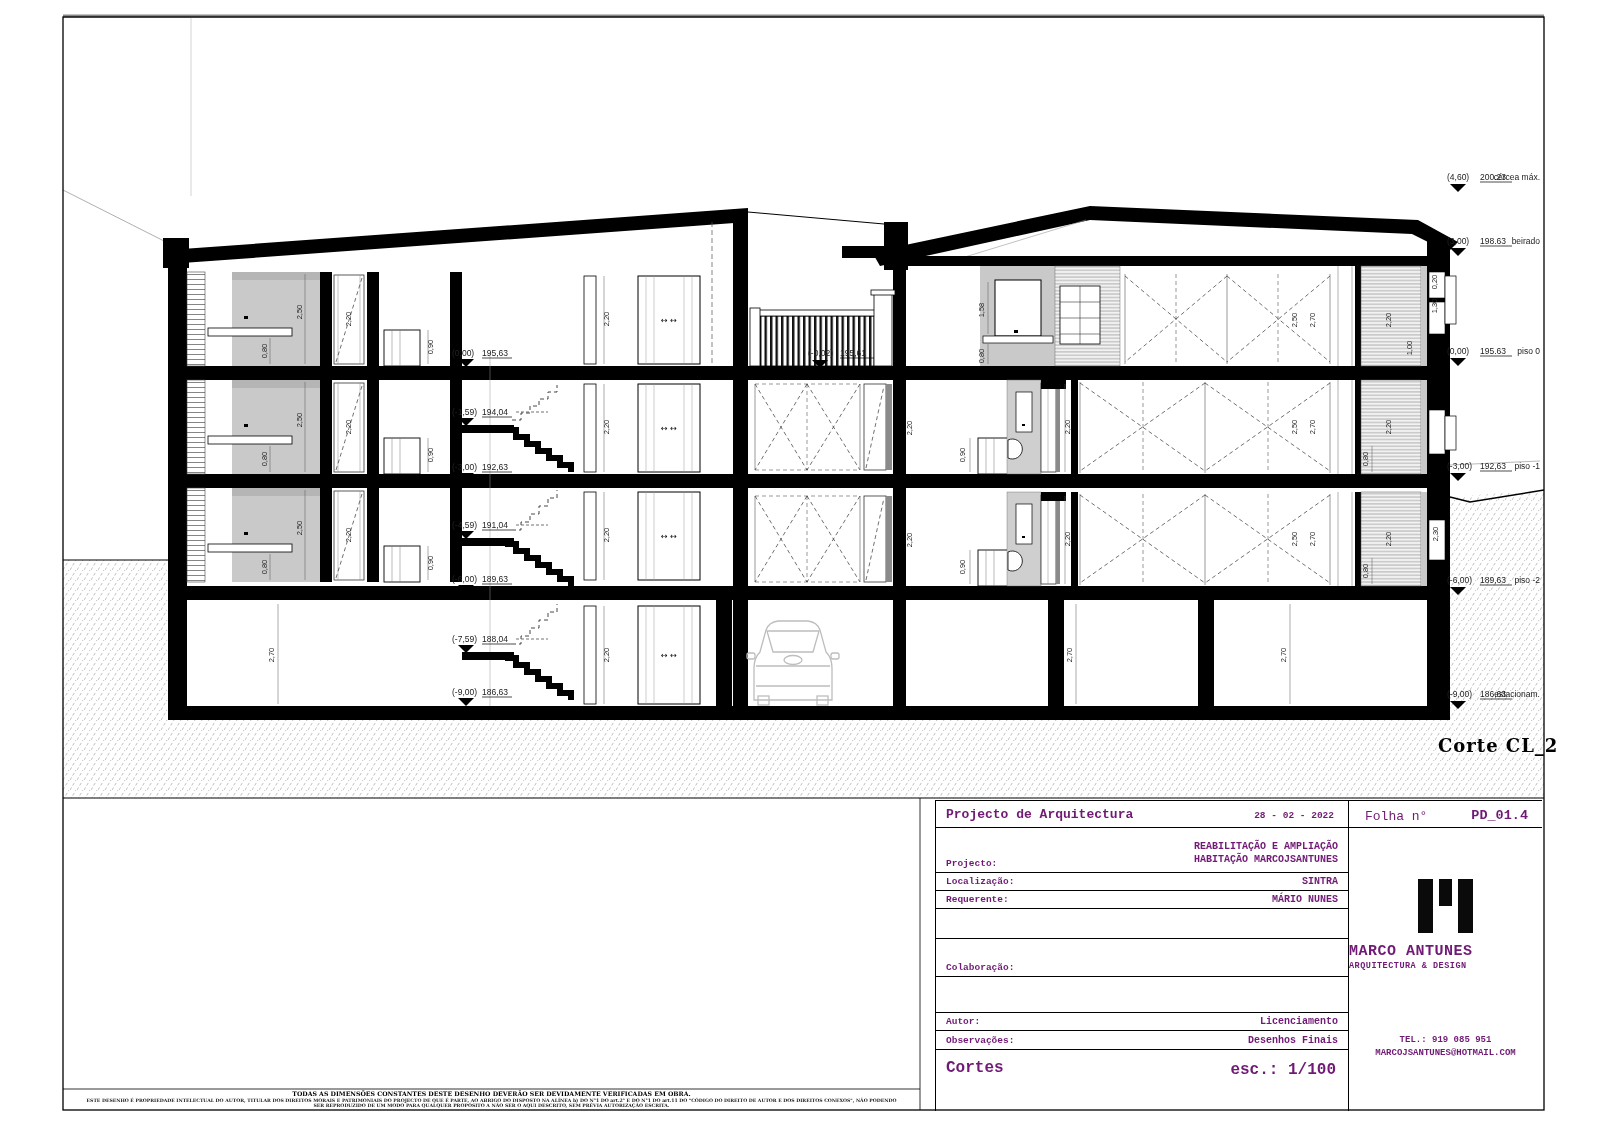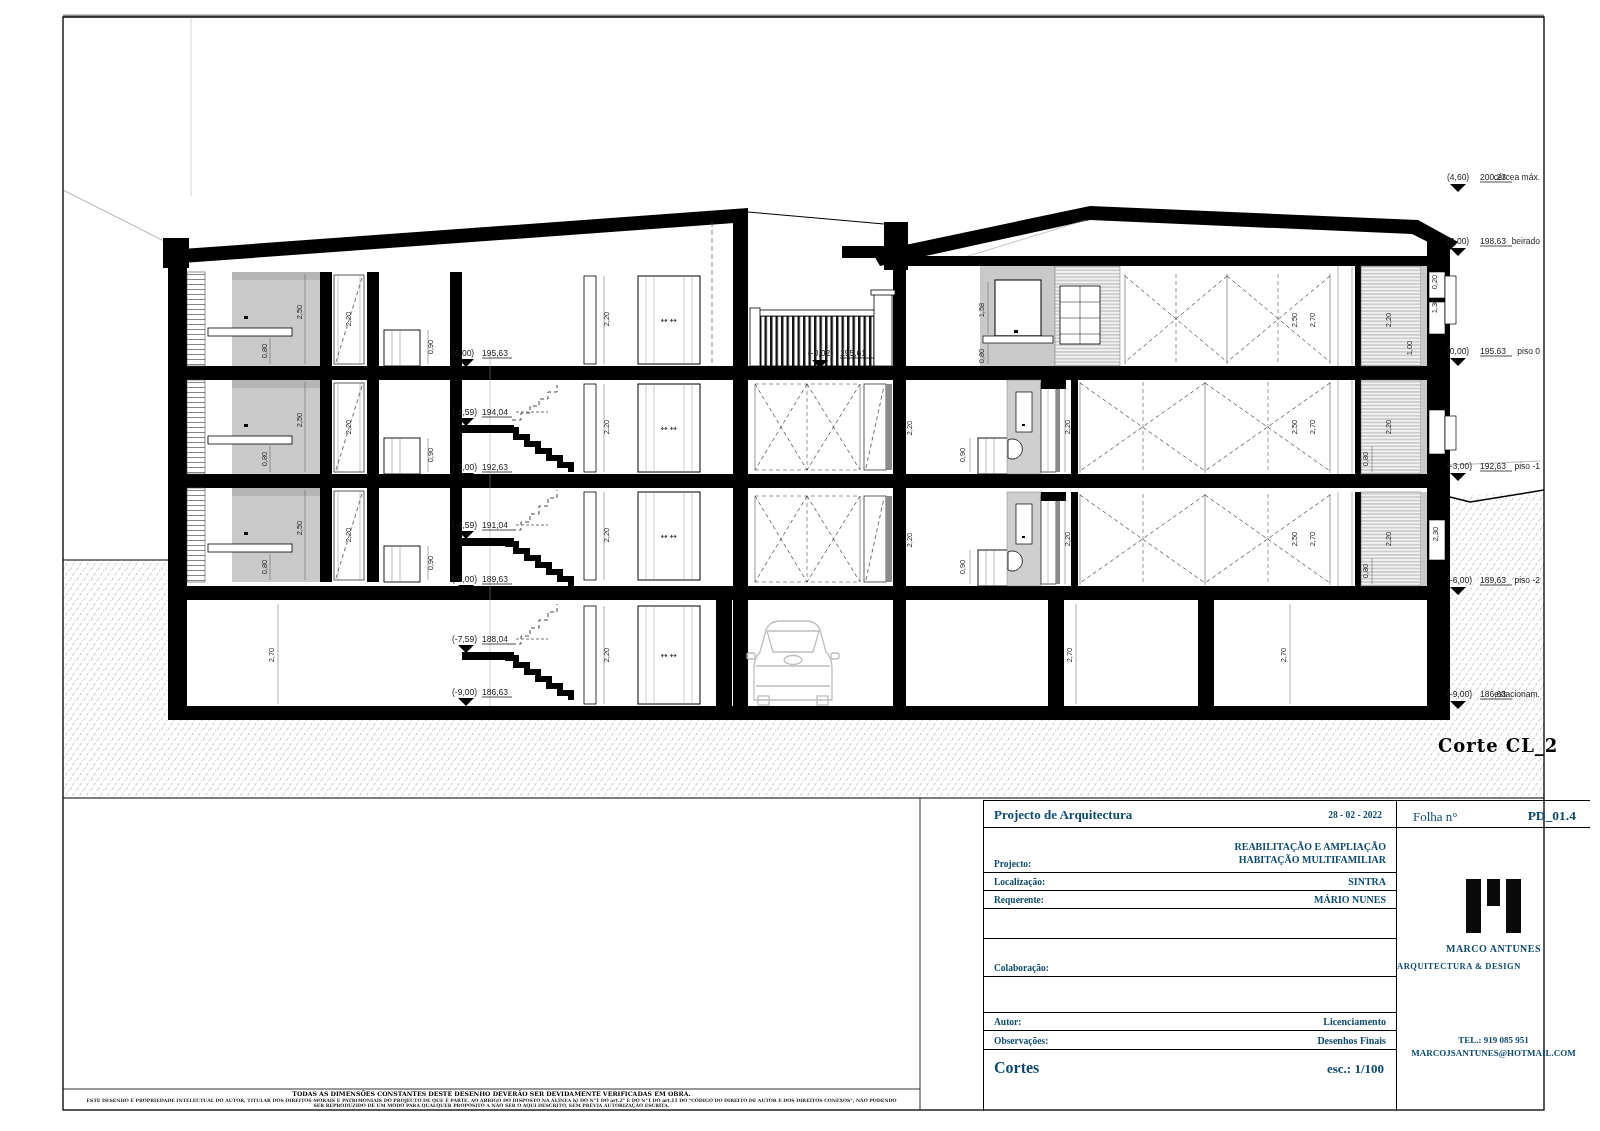--- a/index.html
+++ b/index.html
@@ -6,39 +6,39 @@
   #sheet{position:relative;width:1600px;height:1131px;background:#fff;overflow:hidden;
          font-family:"Liberation Sans",sans-serif;}
   svg text{user-select:none;}
   .lvl{font-family:"Liberation Sans",sans-serif;font-size:8.5px;fill:#222;}
   .lvlname{font-family:"Liberation Sans",sans-serif;font-size:8.5px;fill:#222;}
   .dim{font-family:"Liberation Sans",sans-serif;font-size:7.5px;fill:#222;}
   .arrowsym{font-family:"DejaVu Sans",sans-serif;font-size:8px;fill:#111;}
   .corte{font-family:"DejaVu Serif",serif;font-size:18px;font-weight:bold;fill:#000;letter-spacing:1px;}
   
   #tb{position:absolute;left:935px;top:800px;width:606px;height:310px;
-      font-family:Liberation Serif, serif;color:#0c4a6e;border-left:1.2px solid #000;margin-left:48px;}
+      font-family:Liberation Mono, monospace;color:#701a75;border-left:1.2px solid #000;}
   .tb-main{position:absolute;left:0;top:0;width:412px;height:310px;}
   .tb-side{position:absolute;left:412px;top:0;width:193px;height:310px;border-left:1.2px solid #000;}
   .tb-row{position:absolute;left:0;width:412px;border-bottom:1px solid #000;box-sizing:border-box;}
   .tb-label{position:absolute;left:10px;bottom:3px;font-weight:bold;font-size:9.5px;}
   .tb-value{position:absolute;right:10px;bottom:3px;font-weight:bold;font-size:10px;text-align:right;}
   .tb-header-label{position:absolute;left:10px;top:6px;font-weight:bold;font-size:13px;}
   .tb-header-date{position:absolute;right:14px;top:9px;font-weight:bold;font-size:9.5px;}
   .tb-two-line{line-height:12.5px;font-size:10px;}
   .tb-cortes{position:absolute;left:10px;top:258px;font-weight:bold;font-size:16px;}
-  .tb-scale{position:absolute;right:12px;top:260px;font-weight:bold;font-size:13px;}
+  .tb-scale{position:absolute;right:12px;top:260px;font-weight:bold;font-size:16px;}
   .folha-label{position:absolute;left:16px;top:8px;font-size:13px;}
   .folha-value{position:absolute;right:14px;top:7px;font-weight:bold;font-size:13.5px;}
   .logo-mark{position:absolute;left:0;top:78px;width:193px;height:58px;text-align:center;}
   .logo-bar{display:inline-block;vertical-align:top;background:#0a0a0a;}
   .bar-tall{width:15px;height:54px;}
   .bar-mid{width:13px;height:27px;margin:0 6px;}
-  .logo-name{position:absolute;left:0;top:142px;width:193px;text-align:center;
-             font-weight:bold;font-size:10px;letter-spacing:.5px;}
+  .logo-name{position:absolute;left:0;top:142px;width:193px;text-align:left;
+             font-weight:bold;font-size:15px;letter-spacing:.5px;}
   .logo-tagline{position:absolute;left:0;top:160px;width:193px;text-align:left;
              font-weight:bold;font-size:8.5px;letter-spacing:.5px;}
   .logo-tel{position:absolute;left:0;top:234px;width:193px;text-align:center;font-weight:bold;font-size:9px;}
   .logo-email{position:absolute;left:0;top:247px;width:193px;text-align:center;font-weight:bold;font-size:9px;}
   
   #footer{position:absolute;left:63px;top:1090px;width:857px;text-align:center;
           font-family:"DejaVu Serif",serif;color:#000;}
   #footer .f1{font-weight:bold;font-size:6.2px;line-height:7px;}
   #footer .f2{font-weight:bold;font-size:4.6px;line-height:5.2px;color:#222;width:820px;margin:1px auto 0 auto;}
 </style>
@@ -430,21 +430,21 @@
 <div id="tb" style="border-top:1.2px solid #000;">
   <div class="tb-main">
     <div class="tb-row" style="top:0;height:27px;">
       <span class="tb-header-label">Projecto de Arquitectura</span>
       <span class="tb-header-date">28 - 02 - 2022</span>
     </div>
     <div class="tb-row" style="top:27px;height:45px;">
       <span class="tb-label">Projecto:</span>
       <span class="tb-value tb-two-line" style="bottom:6px;">
         <span>REABILITAÇÃO E AMPLIAÇÃO</span><br>
-        <span>HABITAÇÃO MULTIFAMILIAR</span>
+        <span>HABITAÇÃO MARCOJSANTUNES</span>
       </span>
     </div>
     <div class="tb-row" style="top:90px;height:18px;">
       <span class="tb-label">Requerente:</span>
       <span class="tb-value">MÁRIO NUNES</span>
     </div>
     <div class="tb-row" style="top:72px;height:18px;">
       <span class="tb-label">Localização:</span>
       <span class="tb-value">SINTRA</span>
     </div>

